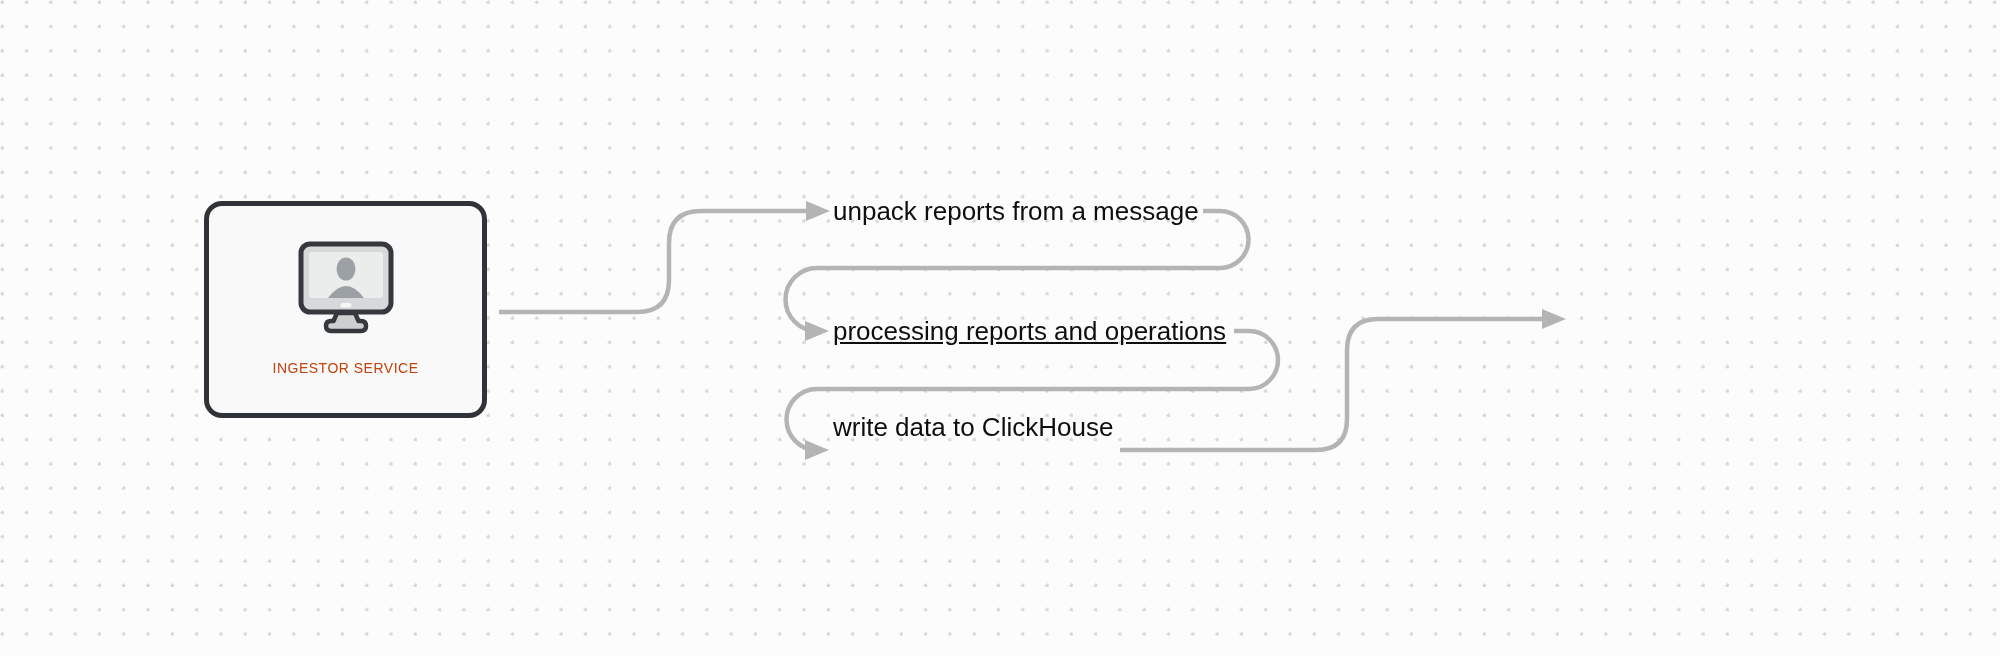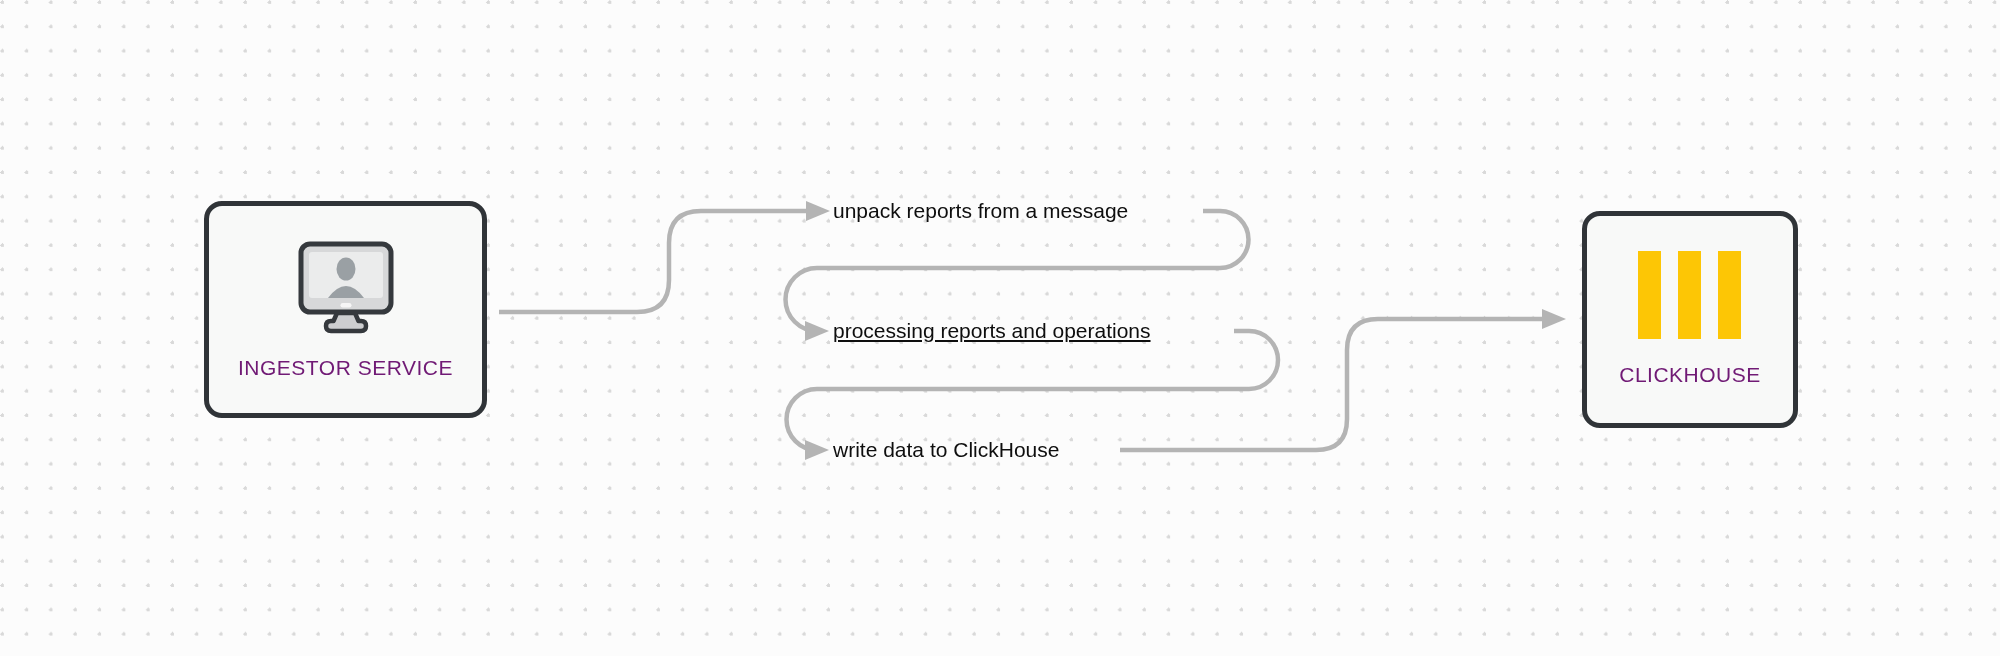--- a/index.html
+++ b/index.html
@@ -40,39 +40,39 @@
     left: 204px; top: 201px;
     width: 283px; height: 217px;
     padding-top: 33px;
   }
   .node-clickhouse {
     left: 1582px; top: 211px;
     width: 216px; height: 217px;
     padding-top: 35px;
   }
   .node-label {
-    color: #701a75;
-    font-size: 21px;
+    color: #c2410c;
+    font-size: 14px;
     line-height: 24px;
     letter-spacing: 0.5px;
     white-space: nowrap;
   }
   .node-ingestor .node-label { margin-top: 21px; }
   .node-clickhouse .node-label { margin-top: 24px; }
   .step-label {
     position: absolute;
     left: 833px;
-    font-size: 21px;
+    font-size: 26px;
     line-height: 30px;
     color: #0e0e0e;
     white-space: nowrap;
   }
   .step-1 { top: 196px; }
   .step-2 { top: 316px; text-decoration: underline; }
-  .step-3 { top: 435px; }
+  .step-3 { top: 412px; }
 </style>
 </head>
 <body>
 
 <div class="canvas">
 
   <svg class="connectors" width="2000" height="656" viewBox="0 0 2000 656" xmlns="http://www.w3.org/2000/svg">
 
     <path d="M 499 312 L 637 312 Q 669 312 669 280 L 669 243 Q 669 211 701 211 L 808 211"></path>
     <polygon points="806,201 830,211 806,221"></polygon>
@@ -92,26 +92,18 @@
       <rect x="5" y="5" width="90" height="68" rx="9" fill="#d7d8d9" stroke="#35393d" stroke-width="5"></rect>
       <rect x="13" y="13" width="74" height="46" rx="3" fill="#ebecec"></rect>
       <ellipse cx="50" cy="30" rx="9.5" ry="11.5" fill="#9aa0a4"></ellipse>
       <path d="M 32 59 Q 50 35 68 59 Z" fill="#9aa0a4"></path>
       <rect x="44.5" y="64" width="11" height="4.5" rx="2.2" fill="#f6f6f6"></rect>
       <path d="M 41 74 L 59 74 L 62.5 82 L 65 82 Q 70 82 70 87 Q 70 92 65 92 L 35 92 Q 30 92 30 87 Q 30 82 35 82 L 37.5 82 Z" fill="#cdced0" stroke="#35393d" stroke-width="4.5" stroke-linejoin="round"></path>
     </svg>
     <div class="node-label">INGESTOR SERVICE</div>
   </div>
 
-  <div class="node node-clickhouse">
-    <svg width="104" height="88" viewBox="0 0 104 88" xmlns="http://www.w3.org/2000/svg">
-      <rect x="0" y="0" width="23" height="88" fill="#FDC605"></rect>
-      <rect x="40" y="0" width="23" height="88" fill="#FDC605"></rect>
-      <rect x="80" y="0" width="23" height="88" fill="#FDC605"></rect>
-    </svg>
-    <div class="node-label">CLICKHOUSE</div>
-  </div>
 
   <div class="step-label step-1">unpack reports from a message</div>
   <div class="step-label step-2">processing reports and operations</div>
   <div class="step-label step-3">write data to ClickHouse</div>
 
 </div>
 
 </body></html>

